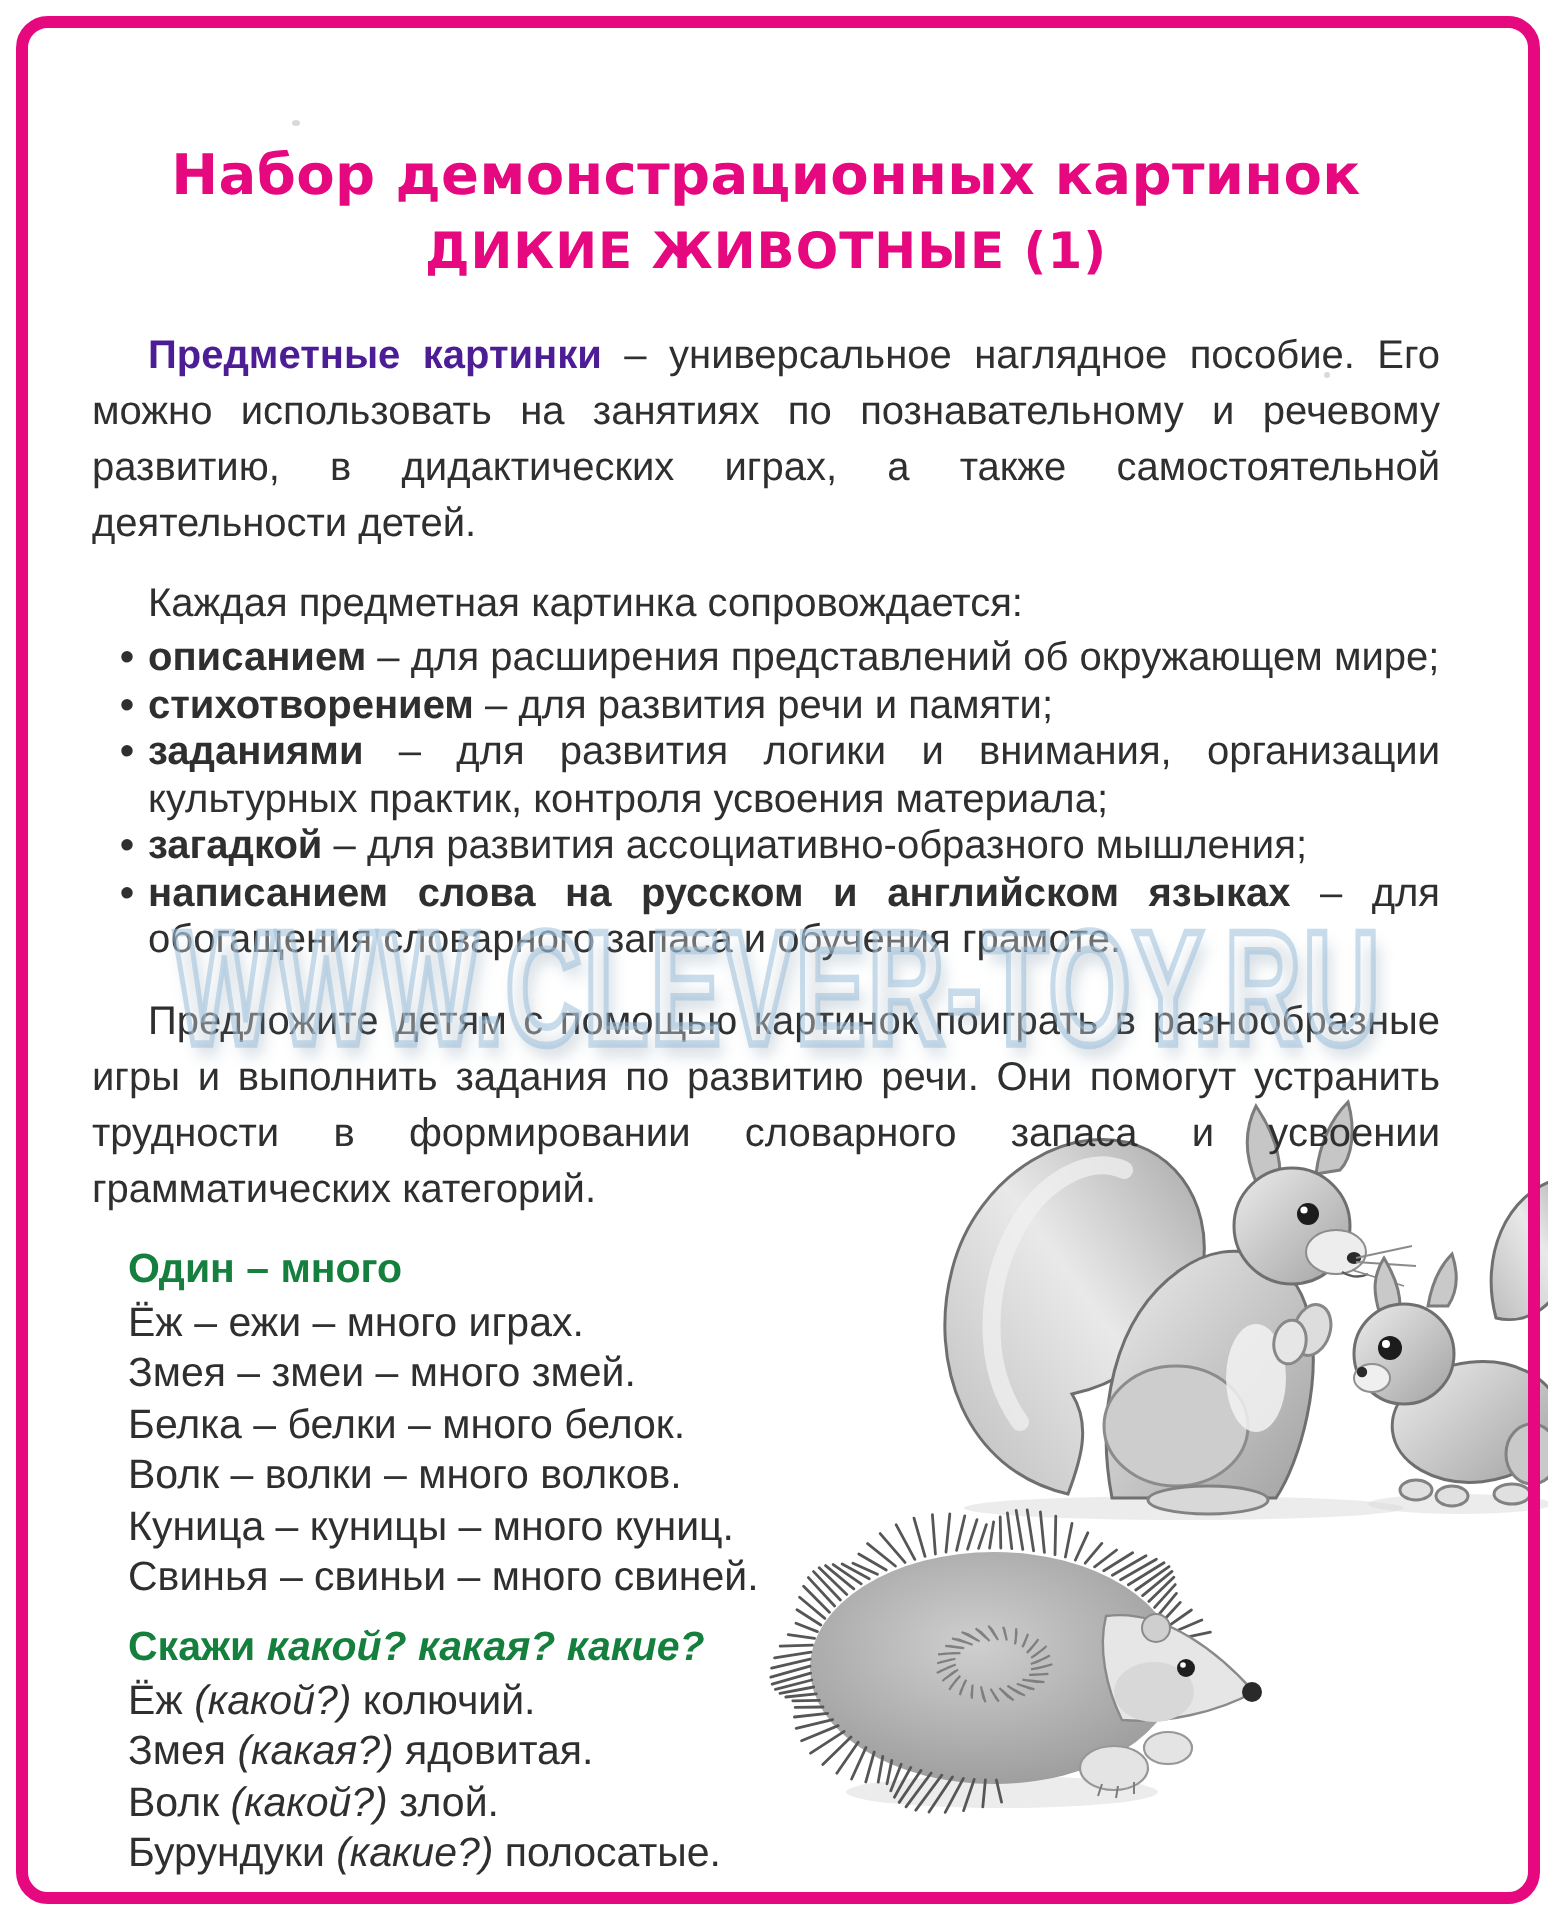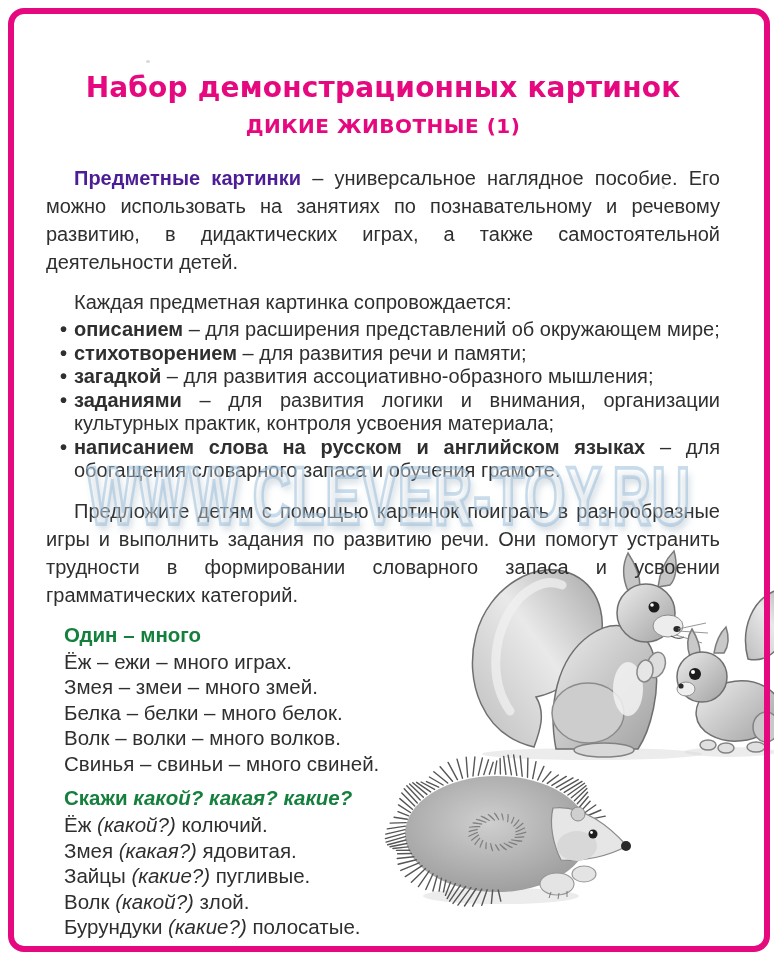--- a/index.html
+++ b/index.html
@@ -8,21 +8,21 @@
     font-family:"Liberation Sans","DejaVu Sans",sans-serif; color:#2f2f2f;
   }
   .frame {
     position:absolute; left:8px; top:8px; right:8px; bottom:8px;
     border:6px solid #e5087e; border-radius:16px; pointer-events:none; z-index:4;
   }
   .content { position:absolute; left:46px; right:58px; top:60px; z-index:2; }
   h1 { margin:10px 0 18px 0; text-align:center; color:#e5087e;
        font-family:"DejaVu Sans","Liberation Sans",sans-serif; }
   h1 .t1 { display:block; font-size:28px; line-height:36px; font-weight:bold; letter-spacing:0.2px; }
-  h1 .t2 { display:block; font-size:20px; line-height:40px; font-weight:bold; letter-spacing:0.5px; }
+  h1 .t2 { display:block; font-size:25px; line-height:40px; font-weight:bold; letter-spacing:0.5px; }
   p.body { margin:0 0 12px 0; font-size:20px; line-height:28px; text-align:justify; text-indent:28px; }
   p.nomb { margin-bottom:2px; }
   b.pink { color:#4c1d95; }
   ul.bullets { list-style:none; margin:0 0 14px 0; padding:0 0 0 14px; }
   ul.bullets li { position:relative; padding-left:14px; font-size:20px; line-height:23.5px;
                   text-align:justify; }
   ul.bullets li::before { content:"\2022"; position:absolute; left:0; top:0; font-weight:bold; }
   .sec { margin:0 0 8px 18px; width:384px; }
   .sec h3 { margin:0 0 1px 0; font-size:20.5px; line-height:27px; font-weight:bold; color:#15803d; }
   .sec h3 i { font-style:italic; }
@@ -56,41 +56,41 @@
       <span class="t2">ДИКИЕ ЖИВОТНЫЕ (1)</span>
     </h1>
 
     <p class="body"><b class="pink">Предметные картинки</b><span> – универсальное наглядное пособие. Его можно использовать на занятиях по познавательному и речевому развитию, в дидактических играх, а также самостоятельной деятельности детей.</span></p>
 
     <p class="body nomb">Каждая предметная картинка сопровождается:</p>
 
     <ul class="bullets">
       <li><b>описанием</b><span> – для расширения представлений об окружающем мире;</span></li>
       <li><b>стихотворением</b><span> – для развития речи и памяти;</span></li>
+      <li><b>заданиями</b><span> – для развития логики и внимания, организации культурных практик, контроля усвоения материала;</span></li>
       <li><b>загадкой</b><span> – для развития ассоциативно-образного мышления;</span></li>
-      <li><b>заданиями</b><span> – для развития логики и внимания, организации культурных практик, контроля усвоения материала;</span></li>
       <li><b>написанием слова на русском и английском языках</b><span> – для обогащения словарного запаса и обучения грамоте.</span></li>
     </ul>
 
     <p class="body suggest">Предложите детям с помощью картинок поиграть в разнообразные игры и выполнить задания по развитию речи. Они помогут устранить трудности в формировании словарного запаса и усвоении грамматических категорий.</p>
 
     <div class="sec">
       <h3>Один – много</h3>
       <p class="line">Ёж – ежи – много играх.</p>
       <p class="line">Змея – змеи – много змей.</p>
       <p class="line">Белка – белки – много белок.</p>
       <p class="line">Волк – волки – много волков.</p>
+      <p class="line">Куница – куницы – много куниц.</p>
       <p class="line">Свинья – свиньи – много свиней.</p>
     </div>
 
     <div class="sec">
       <h3><span>Скажи </span><i>какой? какая? какие?</i></h3>
       <p class="line"><span>Ёж </span><i>(какой?)</i><span> колючий.</span></p>
       <p class="line"><span>Змея </span><i>(какая?)</i><span> ядовитая.</span></p>
-      <p class="line"><span>Зайцы </span><i>(какие?)</i><span> пугливые.</span></p>
       <p class="line"><span>Волк </span><i>(какой?)</i><span> злой.</span></p>
       <p class="line"><span>Бурундуки </span><i>(какие?)</i><span> полосатые.</span></p>
 
     </div>
   </div>
 
   <div class="watermark">WWW.CLEVER-TOY.RU</div>
 
   <svg class="illus illus-squirrels" viewBox="0 0 322 222" xmlns="http://www.w3.org/2000/svg">
     <defs>

